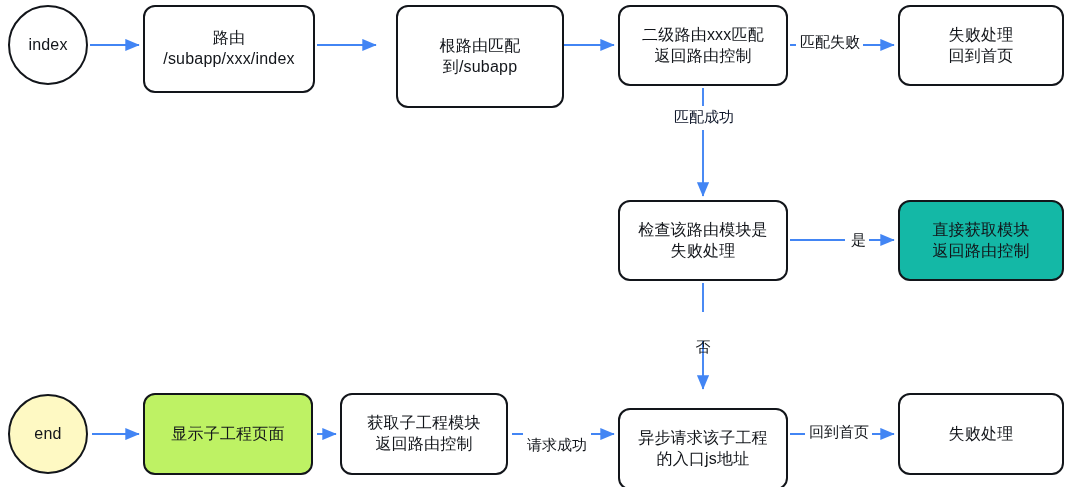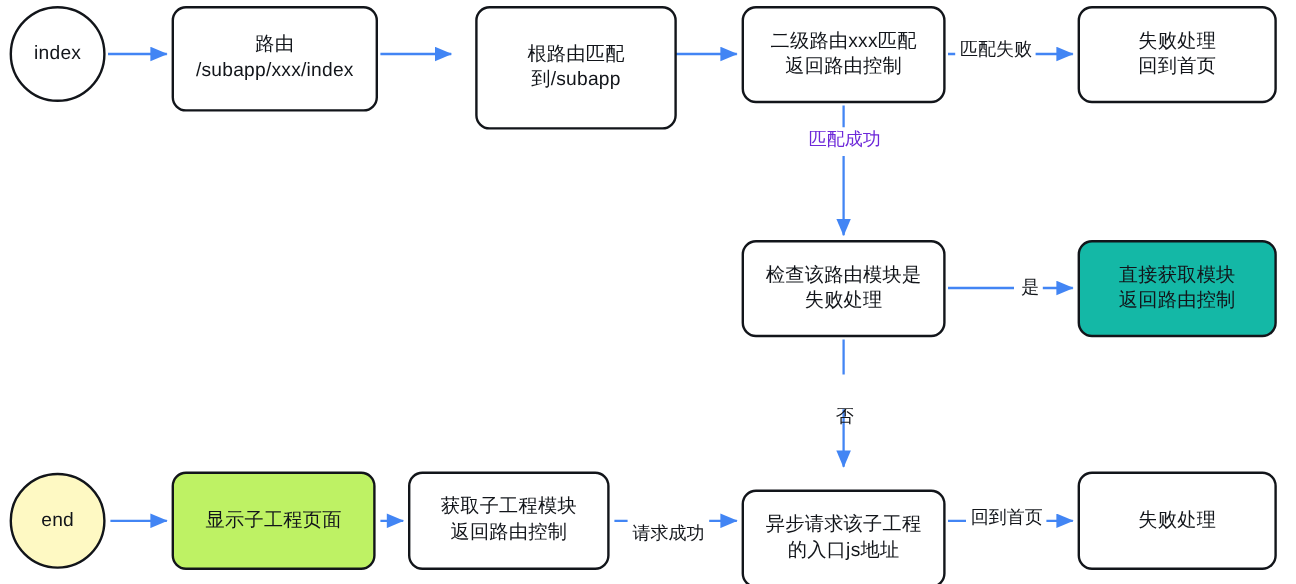--- a/index.html
+++ b/index.html
@@ -134,20 +134,20 @@
       </div>
       <div class="node process" style="left: 143px; top: 393px; width: 170px; height: 82px; border-color: rgb(18, 21, 26); background: #bef264; color: rgb(18, 21, 26);">
         <span class="label">显示子工程页面</span>
       </div>
       <div class="node terminator" style="left: 8px; top: 394px; width: 80px; height: 80px; border-color: rgb(18, 21, 26); background: #fef9c3; color: rgb(18, 21, 26);">
         <span class="label">end</span>
       </div>
     </div>
   <div id="label-layer">
       <div class="edge-label" style="left: 797px; top: 33px; color: rgb(18, 21, 26); background: rgb(255, 255, 255);">匹配失败</div>
-      <div class="edge-label" style="left: 671px; top: 108px; color: #6d28d9; background: rgb(255, 255, 255);">匹配成功</div>
+      <div class="edge-label" style="left: 671px; top: 108px; color: #0f172a; background: rgb(255, 255, 255);">匹配成功</div>
       <div class="edge-label" style="left: 848px; top: 231px; color: rgb(18, 21, 26); background: rgb(255, 255, 255);">是</div>
       <div class="edge-label vertical" style="left: 694px; top: 325px; color: rgb(18, 21, 26); background: rgb(255, 255, 255);">否</div>
       <div class="edge-label" style="left: 806px; top: 423px; color: rgb(18, 21, 26); background: rgb(255, 255, 255);">回到首页</div>
       <div class="edge-label" style="left: 524px; top: 436px; color: rgb(18, 21, 26); background: rgb(255, 255, 255);">请求成功</div>
     </div>
 
 </div>
 
 </body></html>

